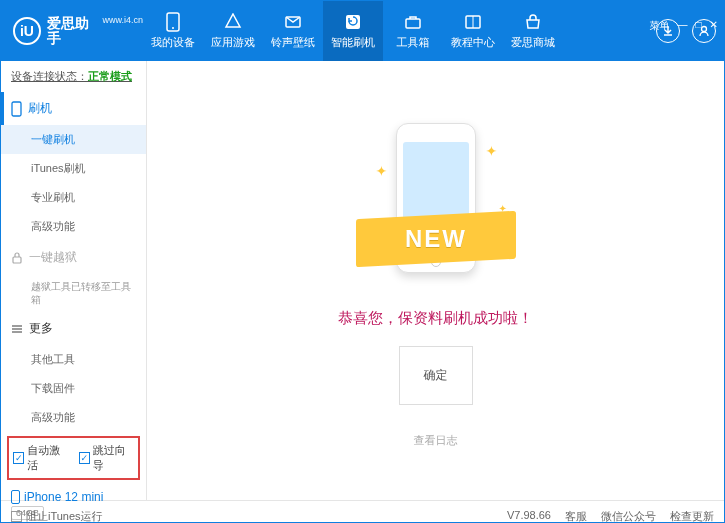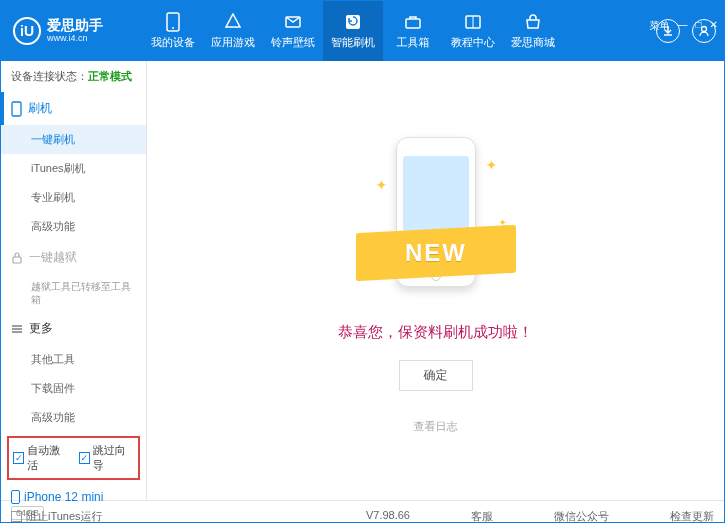--- a/index.html
+++ b/index.html
@@ -1,33 +1,33 @@
 <!DOCTYPE html>
 <html><head>
 <meta charset="utf-8">
 <style>
 * { margin: 0; padding: 0; box-sizing: border-box; font-family: "Microsoft YaHei", Arial, sans-serif; }
 body { background: #fff; width: 725px; height: 523px; overflow: hidden; border: 1px solid #0e7fe0; font-size: 12px; }
 .header { background: #0e7fe0; color: #fff; height: 60px; display: flex; align-items: center; padding: 0 8px 0 12px; position: relative; }
 .logo-area { display: flex; align-items: center; gap: 6px; width: 130px; }
 .logo-icon { width: 28px; height: 28px; border: 2px solid #fff; border-radius: 50%; display: flex; align-items: center; justify-content: center; font-weight: bold; font-size: 14px; }
-.logo-text { display: flex; flex-direction: column; line-height: 1.1; }
+.logo-text { display: flex; flex-direction: row; line-height: 1.1; }
 .logo-title { font-size: 14px; font-weight: bold; }
 .logo-url { font-size: 9px; opacity: 0.9; }
 .nav { display: flex; height: 100%; }
 .nav-item { width: 60px; display: flex; flex-direction: column; align-items: center; justify-content: center; gap: 3px; cursor: pointer; font-size: 11px; }
 .nav-item.active { background: #0a6bc0; }
 .nav-icon { width: 20px; height: 20px; display: flex; align-items: center; justify-content: center; }
 .header-right { margin-left: auto; display: flex; gap: 12px; align-items: center; }
 .circle-btn { width: 24px; height: 24px; border: 1.5px solid #fff; border-radius: 50%; display: flex; align-items: center; justify-content: center; cursor: pointer; }
 .titlebar { position: absolute; top: 18px; right: 6px; display: flex; gap: 8px; font-size: 10px; }
 .titlebar span { cursor: pointer; }
 .content { display: flex; height: calc(100% - 60px - 22px); }
 .sidebar { width: 146px; border-right: 1px solid #e5e5e5; display: flex; flex-direction: column; }
-.status-bar { padding: 8px 10px; font-size: 11px; color: #555; }
+.status-bar { padding: 8px 10px; font-size: 11px; color: #555; text-decoration: underline; }
 .status-normal { color: #1a9d1a; font-weight: bold; }
 .side-section { }
 .side-header { display: flex; align-items: center; gap: 6px; padding: 8px 10px; font-size: 12px; color: #333; cursor: pointer; }
 .side-header.blue { color: #0e7fe0; border-left: 3px solid #0e7fe0; padding-left: 7px; }
 .side-header.gray { color: #aaa; }
 .side-item { padding: 7px 10px 7px 30px; font-size: 11px; color: #666; cursor: pointer; }
 .side-item.active { background: #e8f2fc; color: #0e7fe0; }
 .side-note { padding: 6px 10px 6px 30px; font-size: 10px; color: #999; line-height: 1.3; }
 .checkbox-row { border: 2px solid #d44; margin: 4px 6px; padding: 5px 4px; display: flex; gap: 10px; }
 .cb { display: flex; align-items: center; gap: 3px; font-size: 11px; color: #444; cursor: pointer; }
@@ -42,27 +42,27 @@
 .phone-screen { position: absolute; left: 6px; top: 18px; right: 6px; bottom: 18px; background: #d0ebff; border-radius: 3px; }
 .phone-home { position: absolute; bottom: 5px; left: 50%; transform: translateX(-50%); width: 10px; height: 10px; border: 1px solid #ccc; border-radius: 50%; }
 .new-ribbon { position: absolute; bottom: 30px; left: -15px; right: -15px; height: 48px; background: #ffc93c; transform: skewY(-3deg); display: flex; align-items: center; justify-content: center; border-radius: 3px; }
 .new-ribbon::before, .new-ribbon::after { content: ""; position: absolute; width: 0; height: 0; border: 8px solid transparent; }
 .new-text { color: #fff; font-size: 24px; font-weight: 900; letter-spacing: 2px; text-shadow: 0 1px 0 #d9a520; transform: skewY(3deg); }
 .star { position: absolute; width: 10px; height: 10px; color: #ffc93c; font-size: 14px; }
 .star1 { top: 50px; left: 5px; }
 .star2 { top: 30px; right: 5px; }
 .star3 { top: 90px; right: -8px; font-size: 10px; }
 .success-msg { font-size: 15px; color: #be185d; margin-bottom: 18px; }
-.ok-btn { border: 1px solid #ddd; background: #fff; padding: 6px 24px; font-size: 12px; color: #555; cursor: pointer; margin-bottom: 28px; }
+.ok-btn { border: 1px solid #ddd; background: #fff; padding: 20px 24px; font-size: 12px; color: #555; cursor: pointer; margin-bottom: 28px; }
 .log-link { font-size: 11px; color: #aaa; cursor: pointer; }
 .footer { height: 32px; border-top: 1px solid #e5e5e5; display: flex; align-items: center; padding: 0 10px; font-size: 11px; color: #666; }
 .footer-cb { display: flex; align-items: center; gap: 4px; cursor: pointer; }
 .footer-cb-box { width: 11px; height: 11px; border: 1px solid #999; }
 .footer-right { margin-left: auto; display: flex; gap: 14px; }
-.footer-right span { cursor: pointer; margin-left: 47px; }
+.footer-right span { cursor: pointer; }
 svg { display: block; }
 </style>
 </head>
 <body>
 
 <div class="header">
   <div class="titlebar">
     <span>菜单</span>
     <span>—</span>
     <span>□</span>

